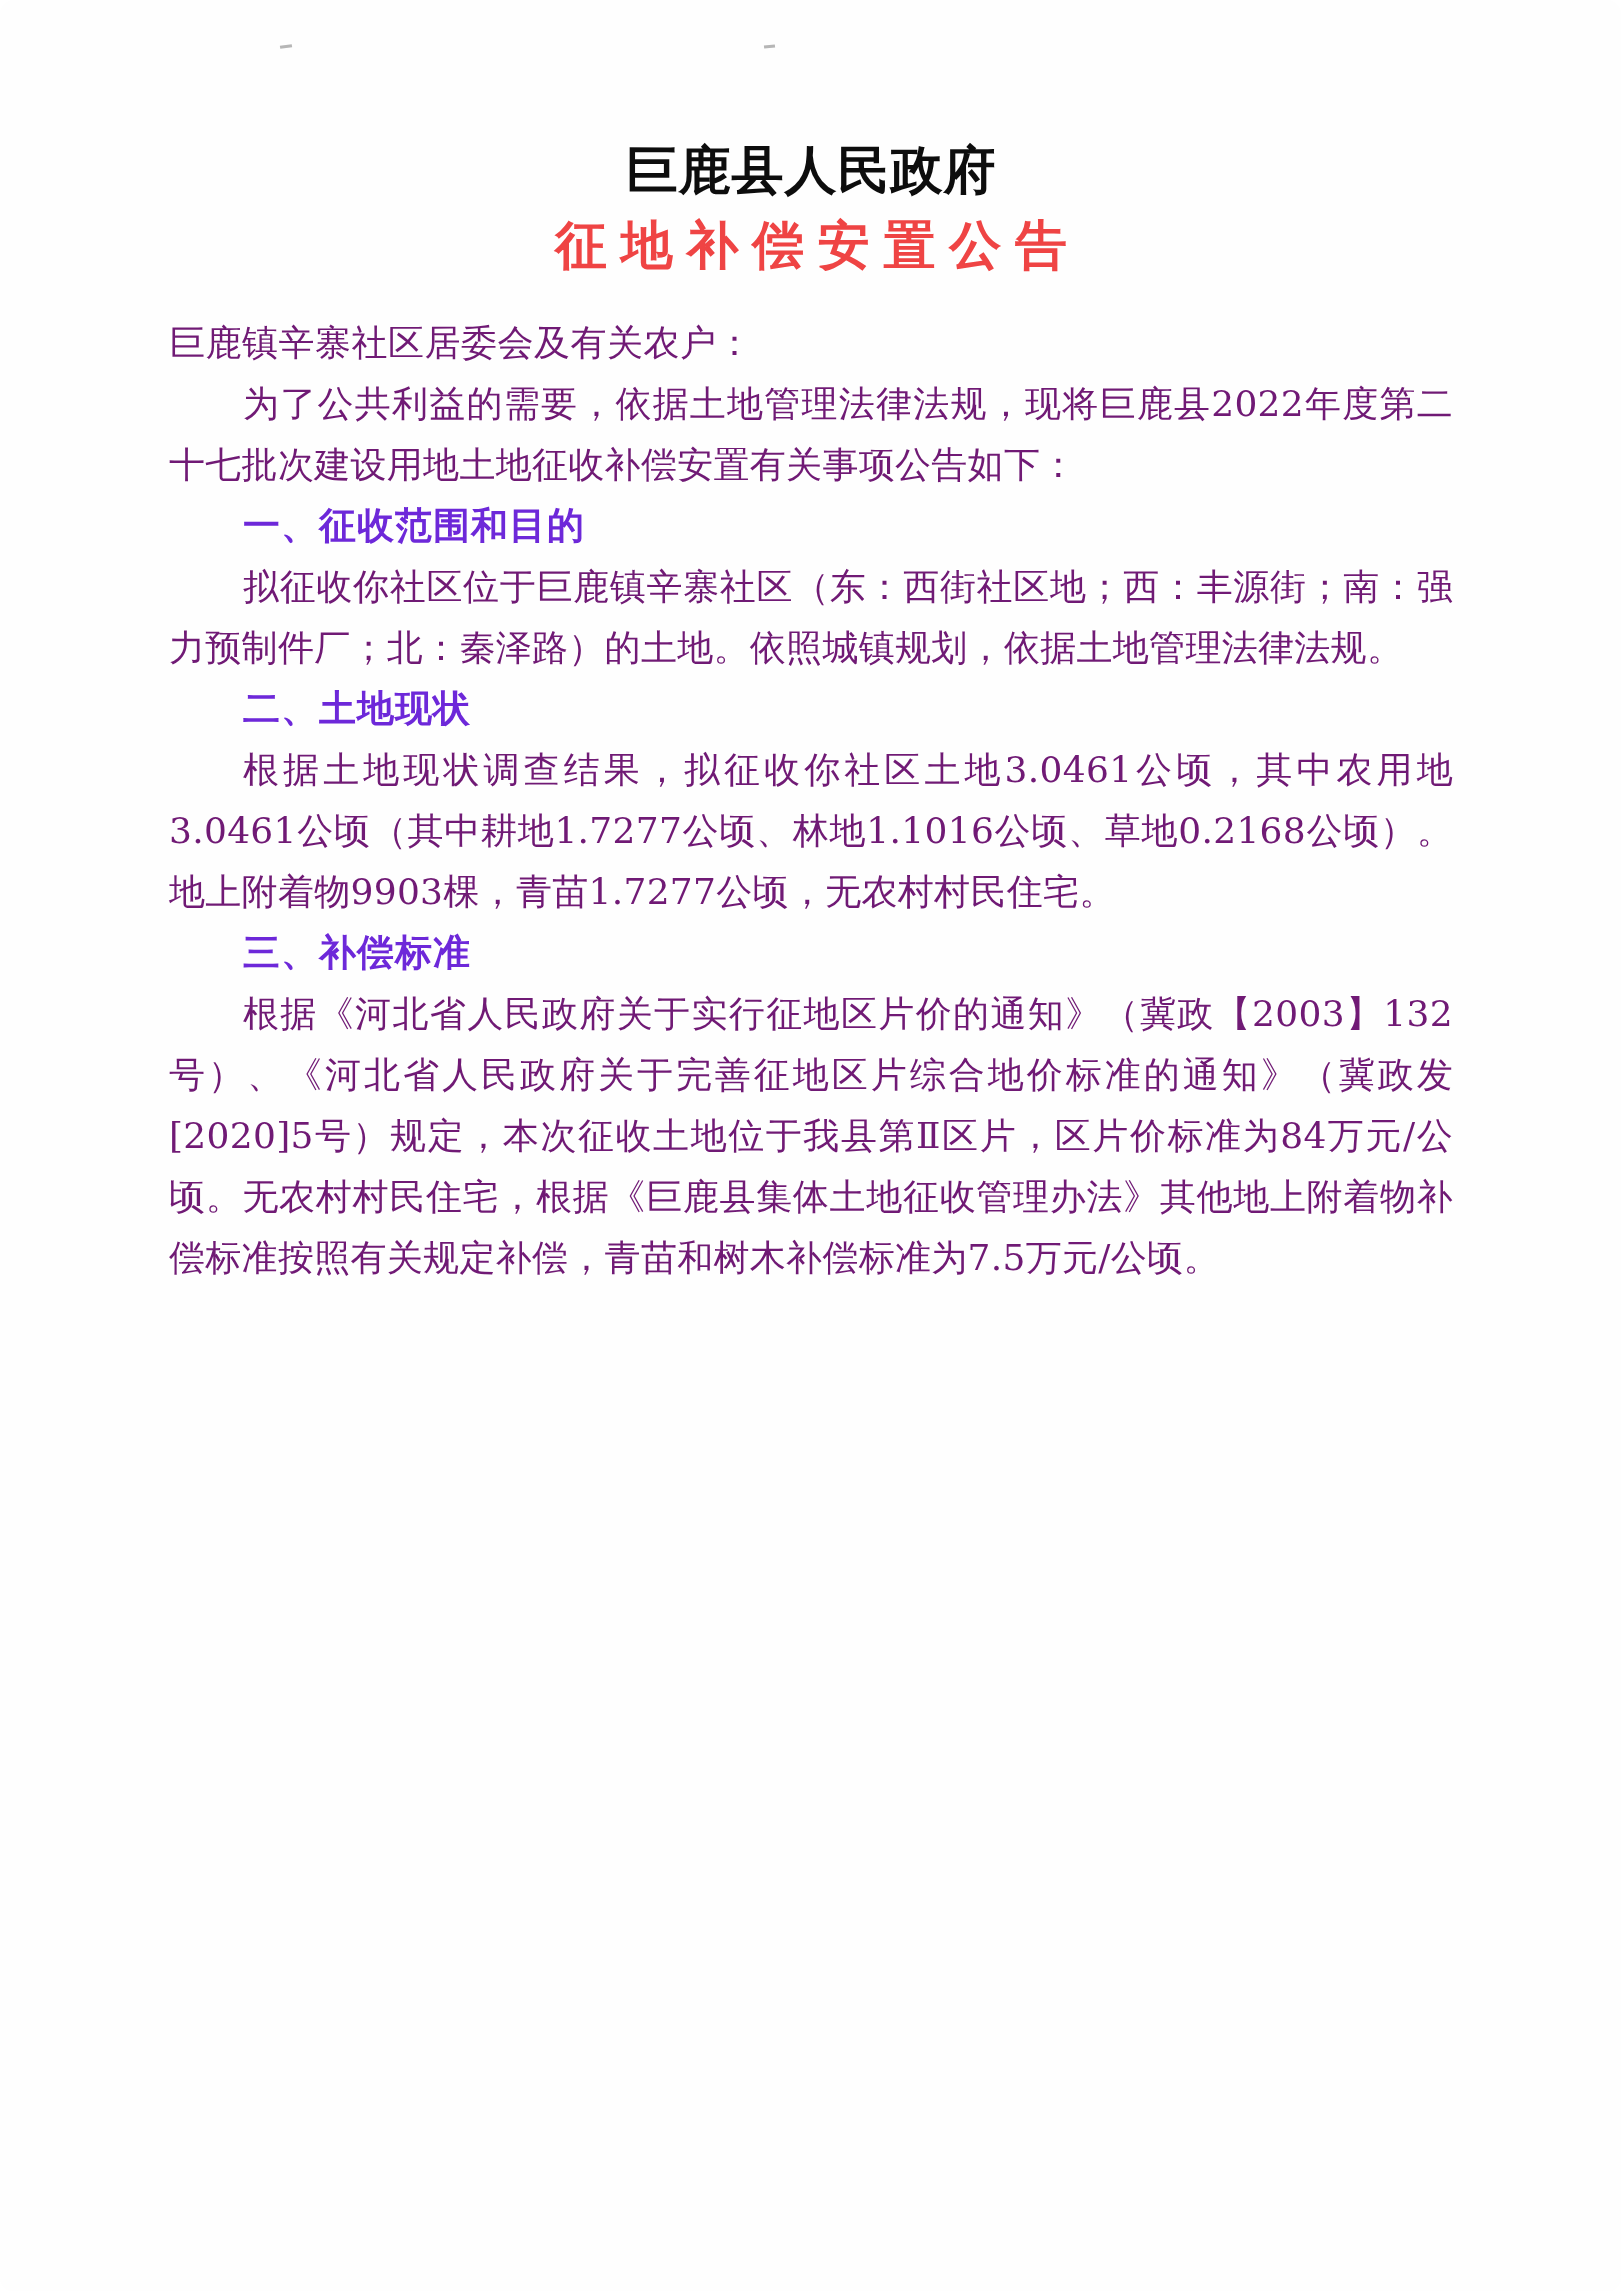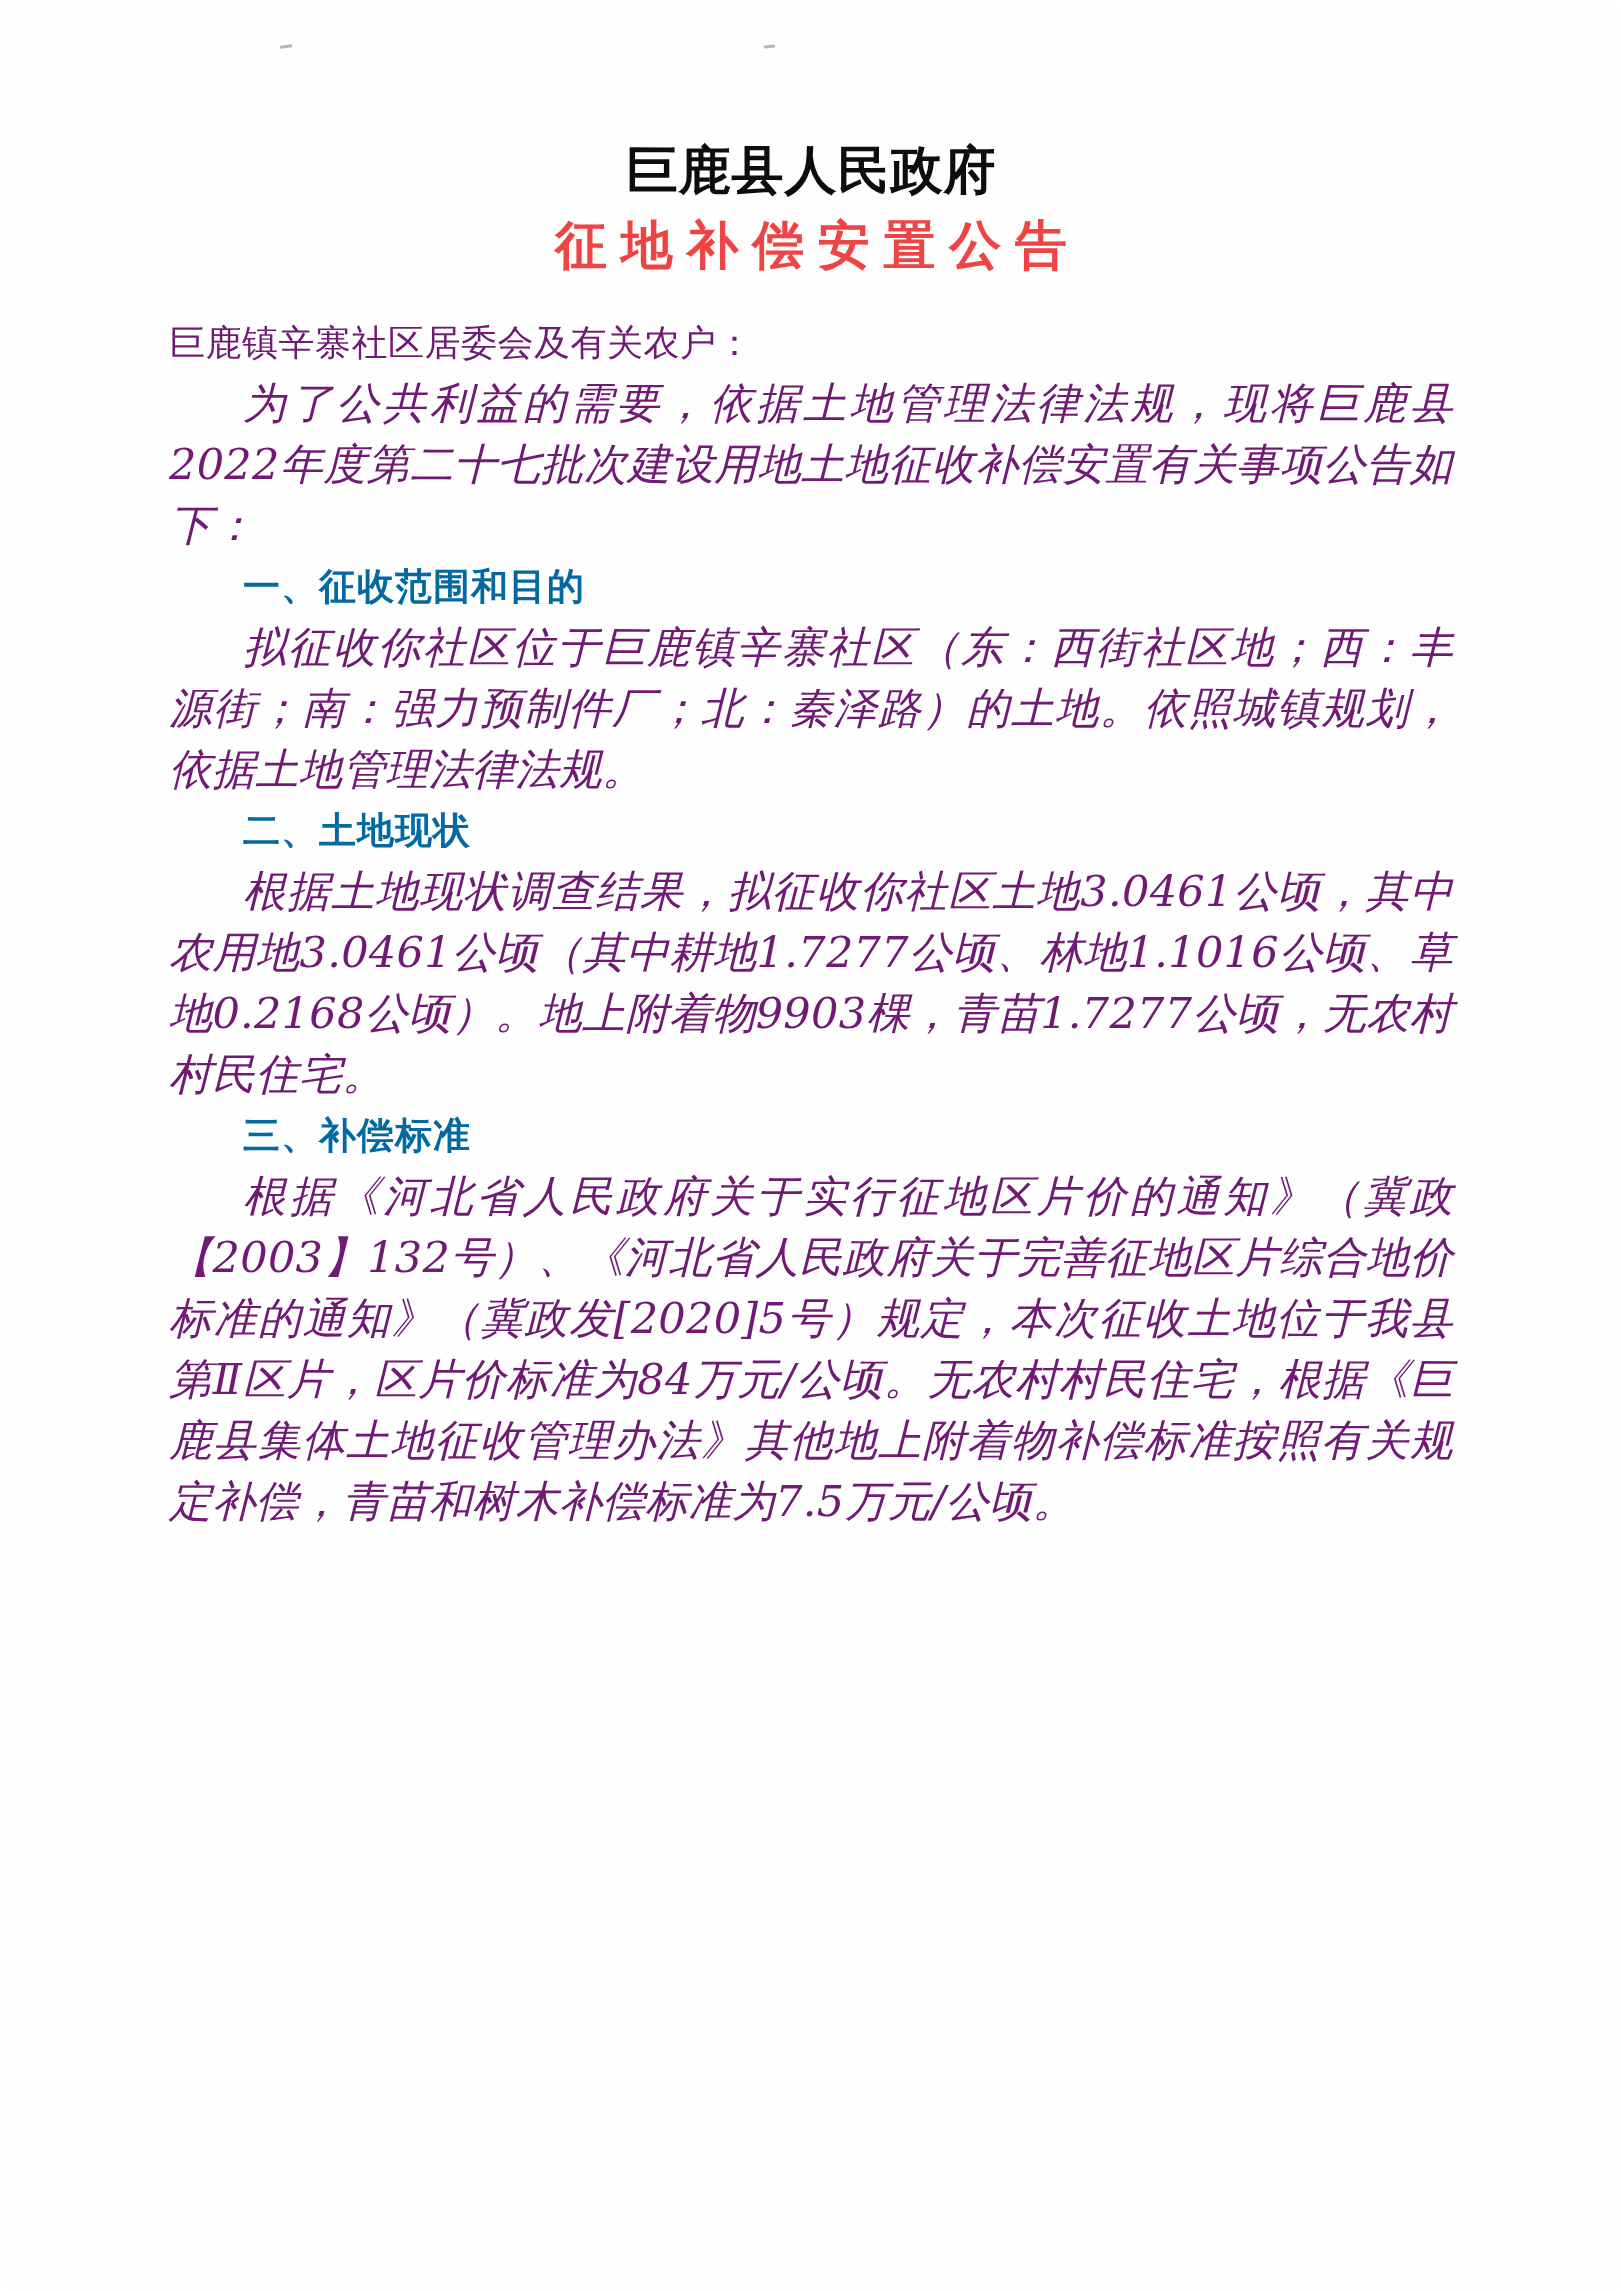--- a/index.html
+++ b/index.html
@@ -79,38 +79,37 @@
   }
 
   .addressee {
     margin-top: 35px;
     font-size: 36px;
     line-height: 61px;
     letter-spacing: 0.5px;
   }
 
   .para {
-    font-size: 43px;
+    font-size: 36px;
     line-height: 61px;
     text-align: justify;
     text-justify: inter-ideograph;
     letter-spacing: 0.3px;
     text-indent: 74px;
     margin: 0;
-    font-style: italic;
   }
 
   .heading {
     font-size: 37px;
     line-height: 61px;
     font-weight: 700;
     text-indent: 74px;
     margin: 0;
     letter-spacing: 1px;
-    color: #0369a1;
+    color: #6d28d9;
   }
 
   
   .para, .addressee {
     color: #701a75;
   }
 </style>
 </head>
 <body>
 

